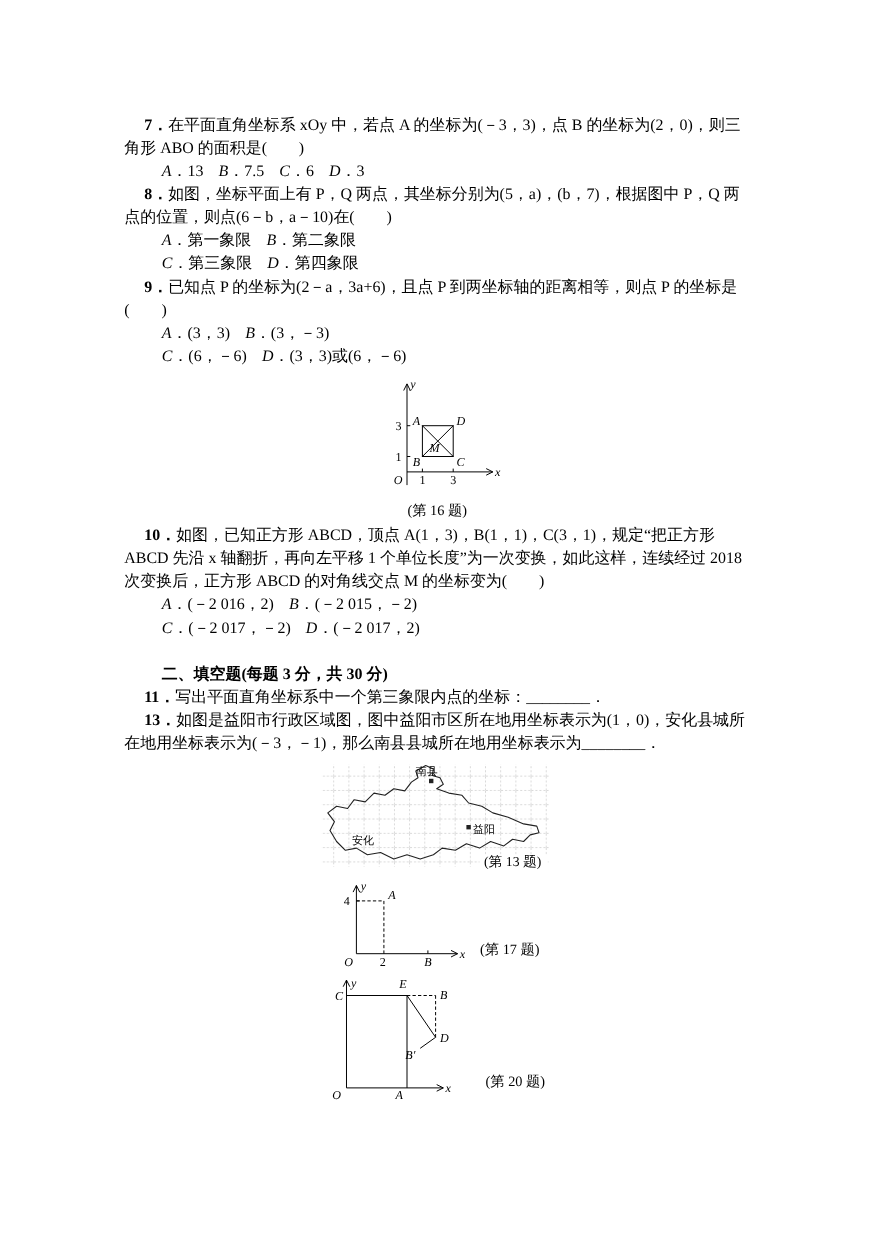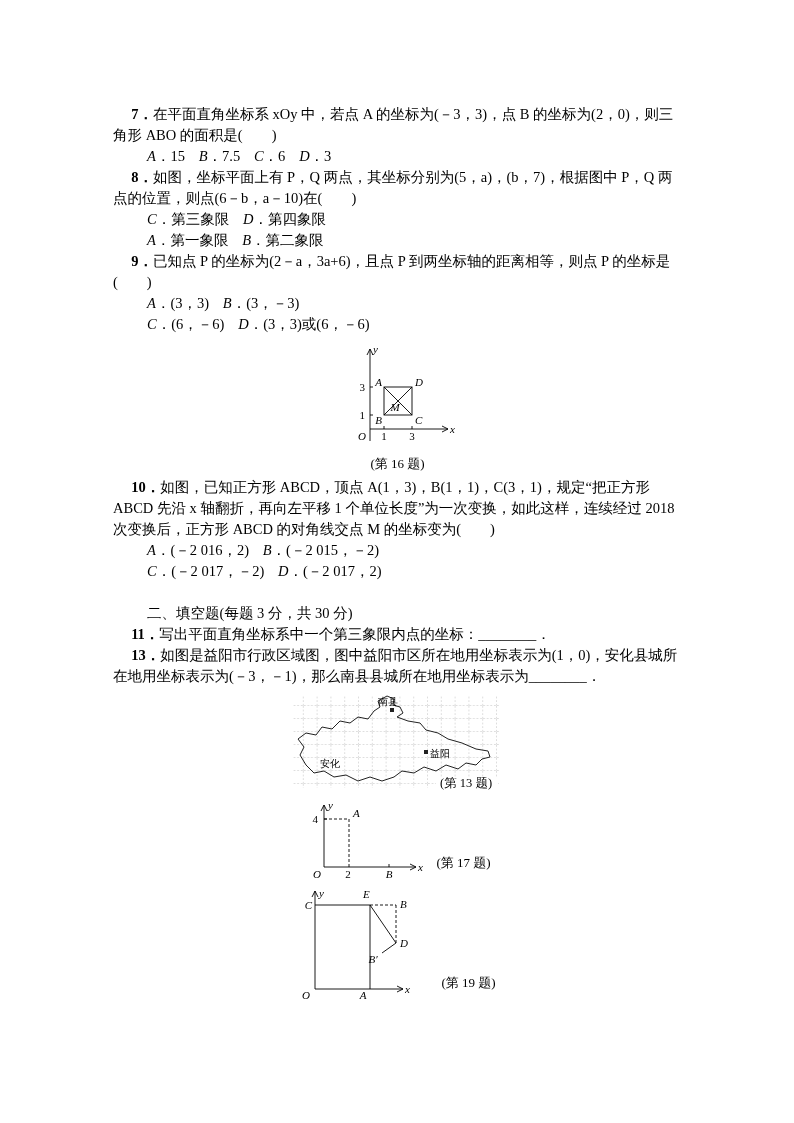--- a/index.html
+++ b/index.html
@@ -8,48 +8,48 @@
     font-family:"Liberation Serif","DejaVu Serif",serif;
     font-size:14.5px;line-height:21px;overflow:hidden;
   }
   .sheet{padding:104px 112px 0 113px}
   p{margin:0}
   .prob{text-indent:1.25em}
   .pnum{font-weight:bold}
   .optline{margin-left:2.35em}
   .opt{margin-right:.95em;white-space:nowrap}
   .ol{font-style:italic}
-  .section{margin:21px 0 0 2.35em;font-weight:normal}
+  .section{margin:21px 0 0 2.35em;font-weight:bold}
   .figblock{text-align:center;margin:6px 0 3px}
   .figcap{font-size:13px}
   .figrow{display:flex;justify-content:center;align-items:flex-end;margin:4px 0 2px}
   .figrow .figcap{margin:0 0 10px 8px}
   .figblock svg,.figrow svg{display:block}
   .figblock svg{margin:0 auto}
   svg text{font-size:11px;fill:#000;font-family:"Liberation Serif","DejaVu Serif",serif}
   .svgit{font-style:italic}
   .svgcn{font-size:10px}
   .svgcap{font-size:12.5px}
 </style>
 </head>
 <body>
 
 <div class="sheet">
 
   <p class="prob"><span class="pnum">7．</span><span>在平面直角坐标系 xOy 中，若点 A 的坐标为(－3，3)，点 B 的坐标为(2，0)，则三角形 ABO 的面积是(　　)</span></p>
   <p class="optline">
-    <span class="opt"><span class="ol">A</span><span>．15</span></span><span class="opt"><span class="ol">B</span><span>．7.5</span></span><span class="opt"><span class="ol">C</span><span>．6</span></span><span class="opt"><span class="ol">D</span><span>．3</span></span>
+    <span class="opt"><span class="ol">A</span><span>．13</span></span><span class="opt"><span class="ol">B</span><span>．7.5</span></span><span class="opt"><span class="ol">C</span><span>．6</span></span><span class="opt"><span class="ol">D</span><span>．3</span></span>
   </p>
 
   <p class="prob"><span class="pnum">8．</span><span>如图，坐标平面上有 P，Q 两点，其坐标分别为(5，a)，(b，7)，根据图中 P，Q 两点的位置，则点(6－b，a－10)在(　　)</span></p>
   <p class="optline">
-    <span class="opt"><span class="ol">C</span><span>．第三象限</span></span><span class="opt"><span class="ol">D</span><span>．第四象限</span></span>
+    <span class="opt"><span class="ol">A</span><span>．第一象限</span></span><span class="opt"><span class="ol">B</span><span>．第二象限</span></span>
   </p>
   <p class="optline">
-    <span class="opt"><span class="ol">A</span><span>．第一象限</span></span><span class="opt"><span class="ol">B</span><span>．第二象限</span></span>
+    <span class="opt"><span class="ol">C</span><span>．第三象限</span></span><span class="opt"><span class="ol">D</span><span>．第四象限</span></span>
   </p>
 
   <p class="prob"><span class="pnum">9．</span><span>已知点 P 的坐标为(2－a，3a+6)，且点 P 到两坐标轴的距离相等，则点 P 的坐标是(　　)</span></p>
   <p class="optline">
     <span class="opt"><span class="ol">A</span><span>．(3，3)</span></span><span class="opt"><span class="ol">B</span><span>．(3，－3)</span></span>
   </p>
   <p class="optline">
     <span class="opt"><span class="ol">C</span><span>．(6，－6)</span></span><span class="opt"><span class="ol">D</span><span>．(3，3)或(6，－6)</span></span>
   </p>
 
@@ -164,16 +164,16 @@
       <text class="svgit" x="20" y="10">y</text>
       <text class="svgit" x="106" y="106">x</text>
       <text class="svgit" x="7" y="112" text-anchor="middle">O</text>
       <text class="svgit" x="13" y="22" text-anchor="end">C</text>
       <text class="svgit" x="64" y="11">E</text>
       <text class="svgit" x="101" y="21">B</text>
       <text class="svgit" x="101" y="60">D</text>
       <text class="svgit" x="74" y="76" text-anchor="middle">B′</text>
       <text class="svgit" x="64" y="112" text-anchor="middle">A</text>
     </svg>
-    <span class="figcap">(第 19 题)</span>
+    <span class="figcap">(第 20 题)</span>
   </div>
 
 </div>
 
 </body></html>

